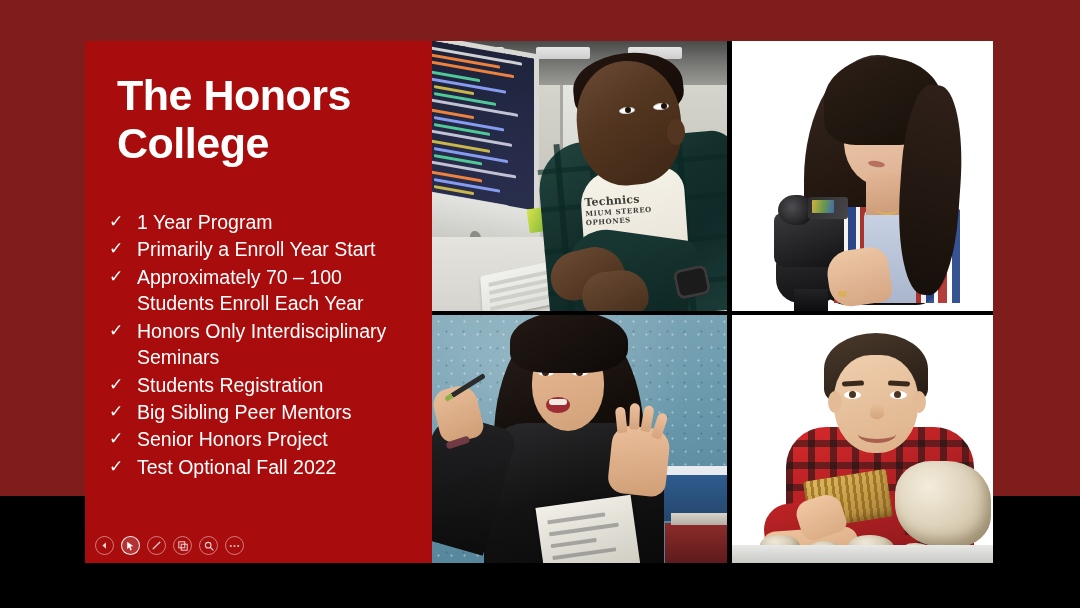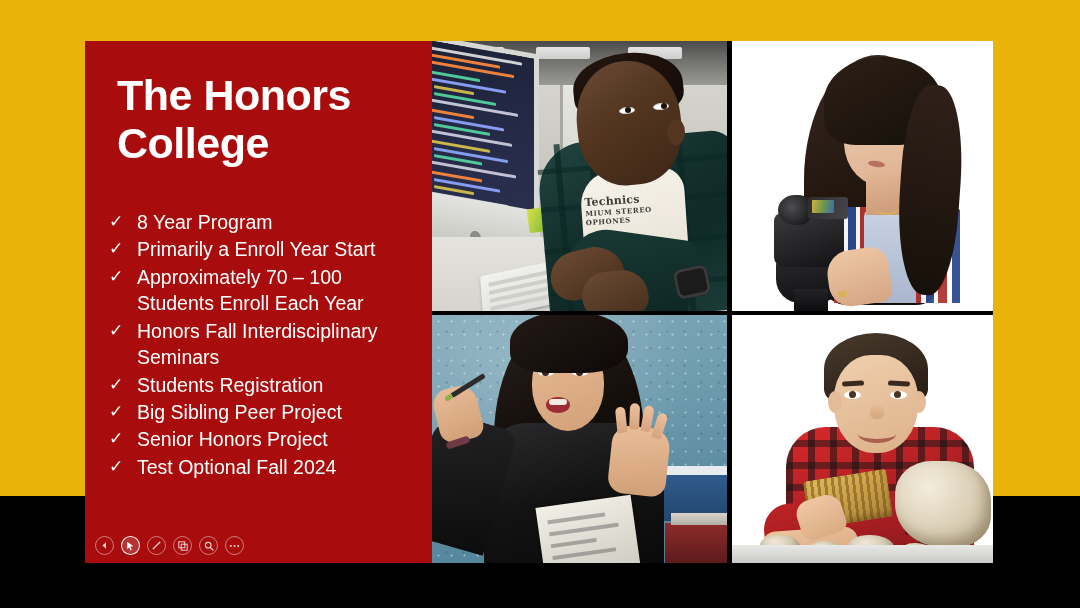--- a/index.html
+++ b/index.html
@@ -13,21 +13,21 @@
     height: 608px;
     overflow: hidden;
     font-family: "Liberation Sans", sans-serif;
   }
 
   
   #stage {
     position: relative;
     width: 1080px;
     height: 496px;
-    background: #eab308;
+    background: #7f1d1d;
   }
 
   
   #slide {
     position: absolute;
     left: 85px;
     top: 41px;
     width: 908px;
     height: 522px;
     background: #000000;
@@ -571,51 +571,51 @@
   <div id="slide">
 
     <div id="red-panel">
 
       <div id="slide-title">The Honors
 College</div>
 
       <ul id="bullet-list">
         <li class="bullet-row">
           <span class="bullet-check">✓</span>
-          <span class="bullet-text">8 Year Program</span>
+          <span class="bullet-text">1 Year Program</span>
         </li>
         <li class="bullet-row">
           <span class="bullet-check">✓</span>
           <span class="bullet-text">Primarily a Enroll Year Start</span>
         </li>
         <li class="bullet-row">
           <span class="bullet-check">✓</span>
           <span class="bullet-text">Approximately 70 – 100
 Students Enroll Each Year</span>
         </li>
         <li class="bullet-row">
           <span class="bullet-check">✓</span>
-          <span class="bullet-text">Honors Fall Interdisciplinary
+          <span class="bullet-text">Honors Only Interdisciplinary
 Seminars</span>
         </li>
         <li class="bullet-row">
           <span class="bullet-check">✓</span>
           <span class="bullet-text">Students Registration</span>
         </li>
         <li class="bullet-row">
           <span class="bullet-check">✓</span>
-          <span class="bullet-text">Big Sibling Peer Project</span>
+          <span class="bullet-text">Big Sibling Peer Mentors</span>
         </li>
         <li class="bullet-row">
           <span class="bullet-check">✓</span>
           <span class="bullet-text">Senior Honors Project</span>
         </li>
         <li class="bullet-row">
           <span class="bullet-check">✓</span>
-          <span class="bullet-text">Test Optional Fall 2024</span>
+          <span class="bullet-text">Test Optional Fall 2022</span>
         </li>
       </ul>
 
       <div id="presenter-toolbar">
         <div class="tb-btn" title="Previous">
           <svg width="9" height="9" viewBox="0 0 9 9" aria-hidden="true">
             <path d="M6 1.2 L2.4 4.5 L6 7.8 Z" fill="currentColor"></path>
           </svg>
         </div>
         <div class="tb-btn active" title="Pointer">

